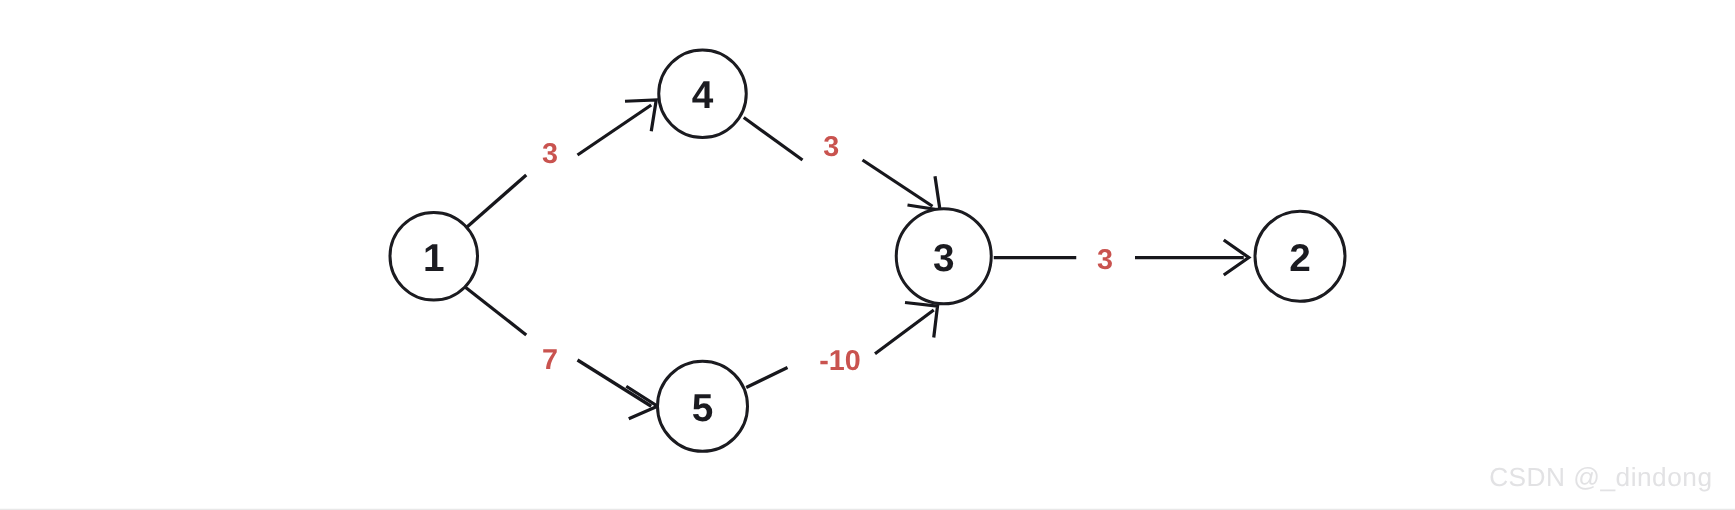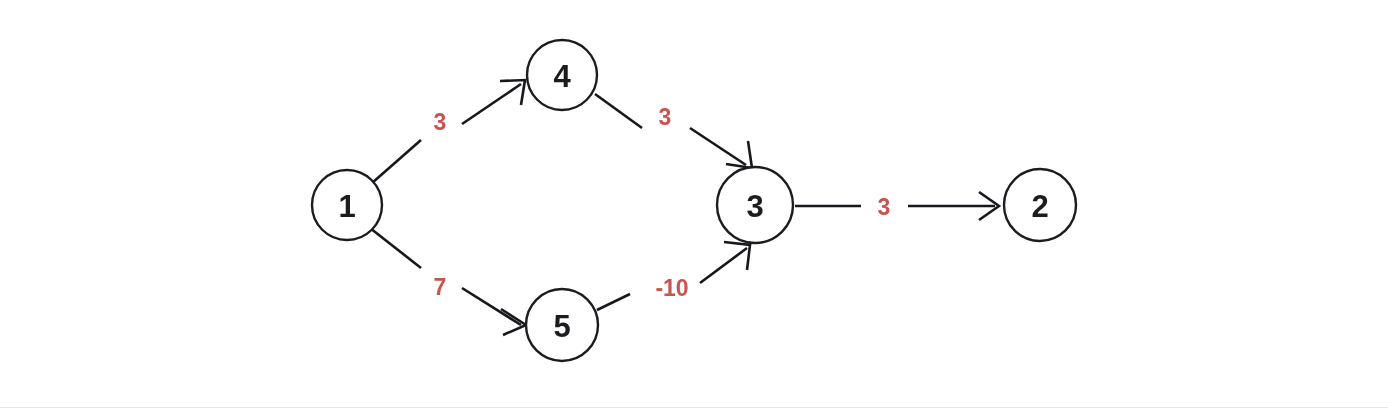--- a/index.html
+++ b/index.html
@@ -139,14 +139,15 @@
     <text class="edge-weight" fill="#c9534f" x="665" y="117">3</text>
 
     <text class="edge-weight" fill="#c9534f" x="440" y="287">7</text>
 
     <text class="edge-weight" fill="#c9534f" x="672" y="288">-10</text>
 
     <text class="edge-weight" fill="#c9534f" x="884" y="207">3</text>
 
   </svg>
 
+  <div class="watermark">CSDN @_dindong</div>
 
 </div>
 
 </body></html>

